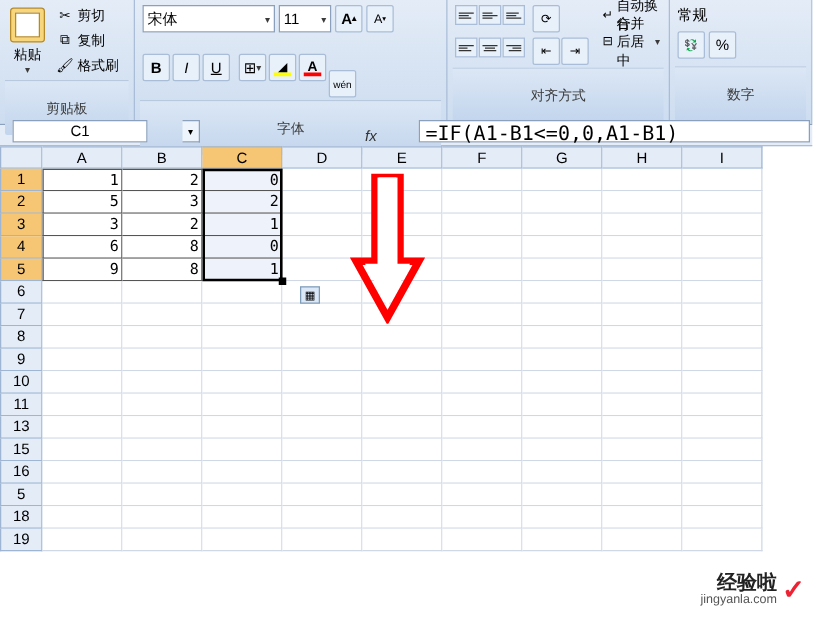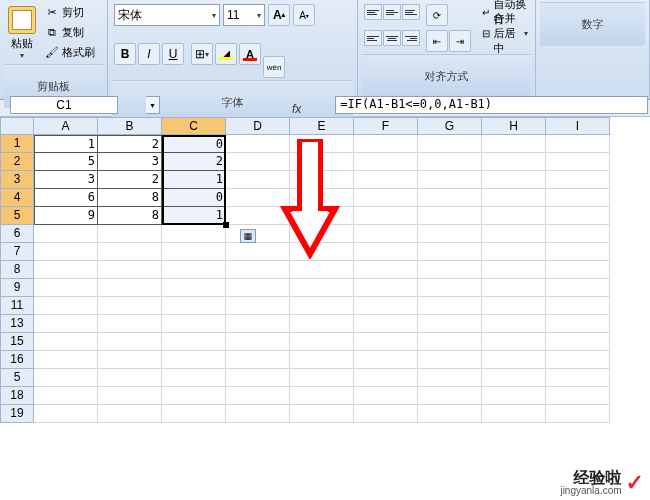--- a/index.html
+++ b/index.html
@@ -25,38 +25,38 @@
     .align-group { width:178px; }
     .align-row { display:flex; gap:1px; padding:2px; }
     .align-side { display:flex; flex-direction:column; gap:1px; font-size:11px; }
     .align-side .lbl-btn { display:flex; align-items:center; gap:3px; height:20px; padding:0 3px; }
     .num-group { flex:1; min-width:60px;}
     .num-row { display:flex; align-items:center; gap:3px; padding:2px; font-size:12px;}
     .cell-addr-bar { display:flex; align-items:flex-end; height:17px; border-bottom:1px solid #a9bdd8; background:#e4ecf7;gap:28px; }
     .name-box { width:108px; background:#fff; border:1px solid #8ba0bc; margin:2px 0 2px 10px; height:18px; font-size:12px; display:flex; align-items:center; justify-content:center;}
     .name-drop { width:14px; text-align:center; font-size:8px; border:1px solid #8ba0bc; border-left:0; height:18px; margin:2px 0; background:#eef4fb; display:flex; align-items:center; justify-content:center;}
     .fx-icon { font-style:italic; font-size:12px; margin:0 6px; color:#333;}
-    .formula-input { flex:1; background:#fff; border:1px solid #8ba0bc; height:18px; margin:2px 2px 2px 0; font-size:12px; padding:0 4px; font-family: "SimSun", monospace;}
+    .formula-input { flex:1; background:#fff; border:1px solid #8ba0bc; height:18px; margin:2px 2px 2px 0; font-size:16px; padding:0 4px; font-family: "SimSun", monospace;}
     .sheet { position:relative; }
     .col-headers { display:flex; height:18px; }
     .corner { width:34px; height:18px; background:#e4ecf7; border:1px solid #9eb6d4; }
     .col-h { width:64px; height:18px; background:#e4ecf7; border:1px solid #9eb6d4; border-left:0; text-align:center; font-size:12px; line-height:16px; }
     .col-h.sel { background:#f7c675; }
     .grid-body { display:flex; flex-direction:column; }
     .grow { display:flex; height:18px; }
     .row-h { width:34px; height:18px; background:#e4ecf7; border:1px solid #9eb6d4; border-top:0; text-align:center; font-size:12px; line-height:16px;}
     .row-h.sel { background:#f7c675; }
     .cell { width:64px; height:18px; border-right:1px solid #d0d7e5; border-bottom:1px solid #d0d7e5; font-size:12px; text-align:right; padding:0 2px; line-height:16px; font-family: SimSun, monospace; background:#fff;}
     .cell.databorder { border-right:1px solid #555; border-bottom:1px solid #555; }
     .cell.seledge { background:#eef3fb;}
     .sel-outline { position:absolute; border:2px solid #000; pointer-events:none; }
     .fill-handle { position:absolute; width:6px; height:6px; background:#000; }
     .autofill-btn { position:absolute; width:16px; height:14px; border:1px solid #7f9db9; background:#dbe8f7; font-size:9px; display:flex; align-items:center; justify-content:center;}
     .red-arrow { position:absolute; }
-    .watermark { position:absolute; right:6px; bottom:4px; font-size:16px; font-weight:bold; color:#222; font-family: "Microsoft YaHei",sans-serif; display:flex; align-items:flex-end; gap:4px;}
+    .watermark { position:absolute; right:6px; bottom:15px; font-size:16px; font-weight:bold; color:#222; font-family: "Microsoft YaHei",sans-serif; display:flex; align-items:flex-end; gap:4px;}
     .watermark .check { color:#e23; font-size:22px; }
     .watermark .url { font-size:10px; color:#555; font-weight:normal;}
     .border-top-dark { border-top:1px solid #555;}
     .border-left-dark { border-left:1px solid #555;}
     .mini-align { width:18px; height:16px; border:1px solid #a9bdd8; background:#e8f0fa; display:flex; flex-direction:column; justify-content:center; gap:1px; padding:2px;}
     .mini-align span{ height:1px; background:#333; }
     .color-bar { height:3px; width:14px; margin-top:-2px;}
   </style>
 </head>
 <body>
@@ -174,20 +174,29 @@
           <span style="font-size:10px;">⊟</span>
           <span>合并后居中</span>
           <span class="drop-arrow">▾</span>
         </div>
       </div>
     </div>
     <div class="group-title">对齐方式</div>
   </div>
 
   <div class="group num-group">
+    <div>
+      <div class="num-row">
+        <span>常规</span>
+      </div>
+      <div class="num-row">
+        <div class="btn sq" style="font-size:9px;">💱</div>
+        <div class="btn sq">%</div>
+      </div>
+    </div>
     <div class="group-title">数字</div>
   </div>
 </div>
 
 <div class="cell-addr-bar">
   <div class="name-box">C1</div>
   <div class="name-drop">▾</div>
   <span style="width:70px;"></span>
   <span class="fx-icon">fx</span>
   <div class="formula-input">=IF(A1-B1&lt;=0,0,A1-B1)</div>
@@ -309,20 +318,32 @@
         <div class="cell"></div>
         <div class="cell"></div>
         <div class="cell"></div>
         <div class="cell"></div>
         <div class="cell"></div>
         <div class="cell"></div>
         <div class="cell"></div>
         <div class="cell"></div>
       </div>
       <div class="grow">
+        <div class="row-h">10</div>
+        <div class="cell"></div>
+        <div class="cell"></div>
+        <div class="cell"></div>
+        <div class="cell"></div>
+        <div class="cell"></div>
+        <div class="cell"></div>
+        <div class="cell"></div>
+        <div class="cell"></div>
+        <div class="cell"></div>
+      </div>
+      <div class="grow">
         <div class="row-h">11</div>
         <div class="cell"></div>
         <div class="cell"></div>
         <div class="cell"></div>
         <div class="cell"></div>
         <div class="cell"></div>
         <div class="cell"></div>
         <div class="cell"></div>
         <div class="cell"></div>
         <div class="cell"></div>

